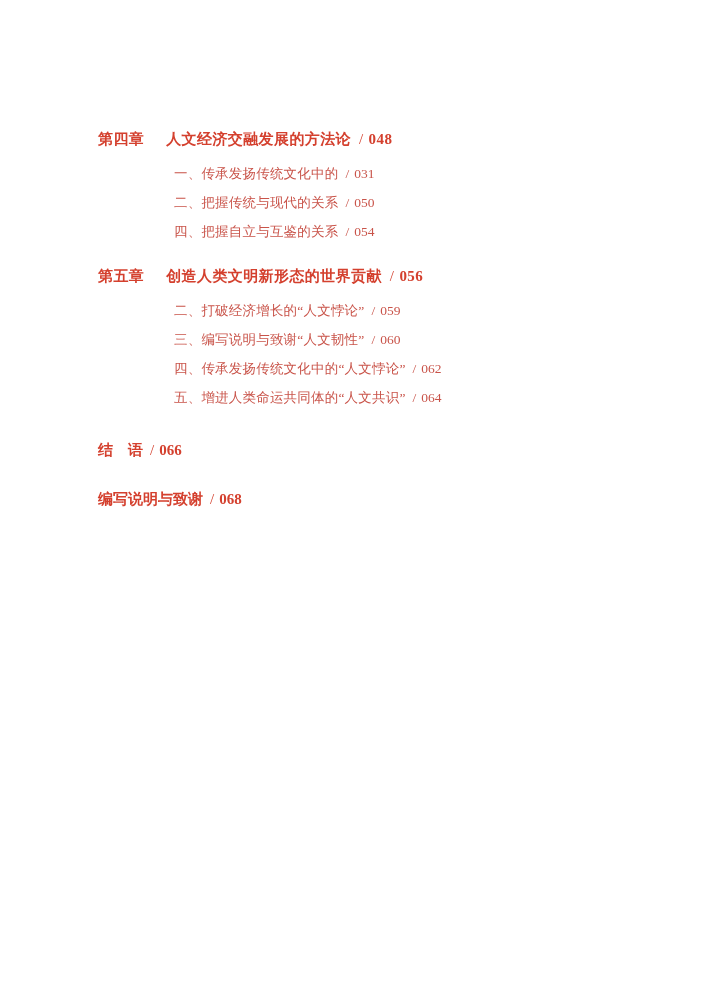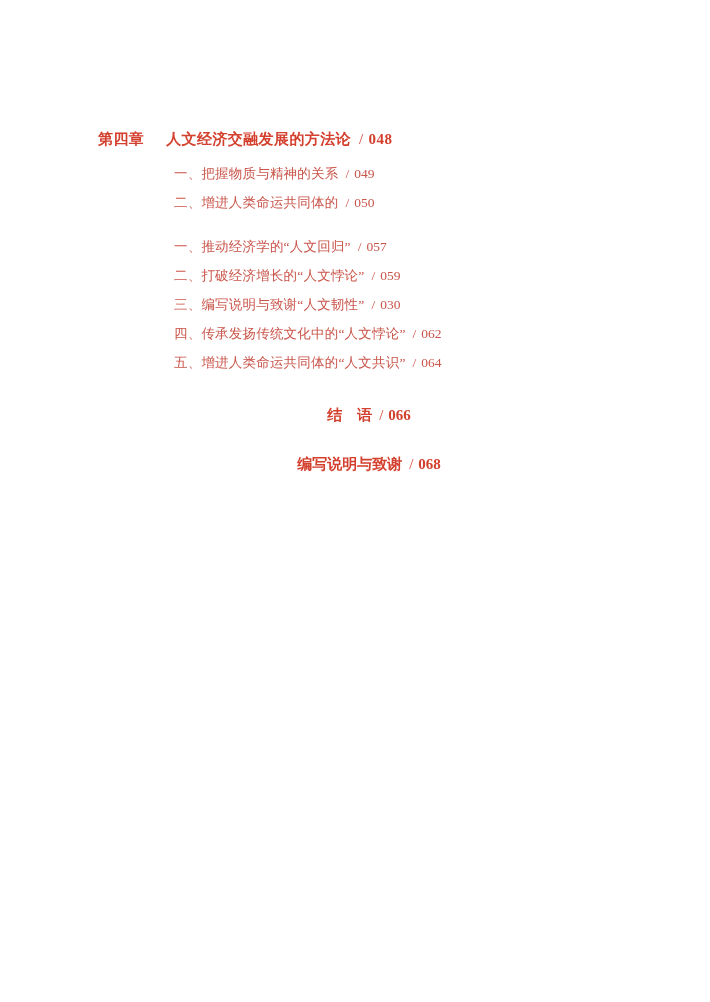--- a/index.html
+++ b/index.html
@@ -57,21 +57,20 @@
   .section-title {
     letter-spacing: 0.2px;
   }
   .section-sep {
     margin: 0 5px 0 7px;
   }
   .section-page {
   }
   .tail-block {
     margin-top: 34px;
-    text-align: center;
   }
   .tail-line {
     color: #d4402e;
     font-size: 15px;
     font-weight: bold;
     margin-bottom: 30px;
     white-space: nowrap;
   }
   .tail-line .tail-sep {
     margin: 0 5px 0 7px;
@@ -82,36 +81,39 @@
 <body>
 
 <div class="page">
   <div class="toc">
 
     <div class="chapter-block">
       <div class="chapter-line">
         <span class="chapter-label">第四章</span><span class="chapter-title">人文经济交融发展的方法论</span><span class="chapter-sep">/</span><span class="chapter-page">048</span>
       </div>
       <div class="section-line">
-        <span class="section-title">一、把握物质与精神的关系</span><span class="section-sep">/</span><span class="section-page">049</span>
+        <span class="section-title">一、传承发扬传统文化中的</span><span class="section-sep">/</span><span class="section-page">031</span>
       </div>
       <div class="section-line">
-        <span class="section-title">二、增进人类命运共同体的</span><span class="section-sep">/</span><span class="section-page">050</span>
+        <span class="section-title">二、把握传统与现代的关系</span><span class="section-sep">/</span><span class="section-page">050</span>
+      </div>
+      <div class="section-line">
+        <span class="section-title">四、把握自立与互鉴的关系</span><span class="section-sep">/</span><span class="section-page">054</span>
       </div>
     </div>
 
     <div class="chapter-block">
-      <div class="section-line">
-        <span class="section-title">一、推动经济学的“人文回归”</span><span class="section-sep">/</span><span class="section-page">057</span>
+      <div class="chapter-line">
+        <span class="chapter-label">第五章</span><span class="chapter-title">创造人类文明新形态的世界贡献</span><span class="chapter-sep">/</span><span class="chapter-page">056</span>
       </div>
       <div class="section-line">
         <span class="section-title">二、打破经济增长的“人文悖论”</span><span class="section-sep">/</span><span class="section-page">059</span>
       </div>
       <div class="section-line">
-        <span class="section-title">三、编写说明与致谢“人文韧性”</span><span class="section-sep">/</span><span class="section-page">030</span>
+        <span class="section-title">三、编写说明与致谢“人文韧性”</span><span class="section-sep">/</span><span class="section-page">060</span>
       </div>
       <div class="section-line">
         <span class="section-title">四、传承发扬传统文化中的“人文悖论”</span><span class="section-sep">/</span><span class="section-page">062</span>
       </div>
       <div class="section-line">
         <span class="section-title">五、增进人类命运共同体的“人文共识”</span><span class="section-sep">/</span><span class="section-page">064</span>
       </div>
     </div>
 
     <div class="tail-block">

